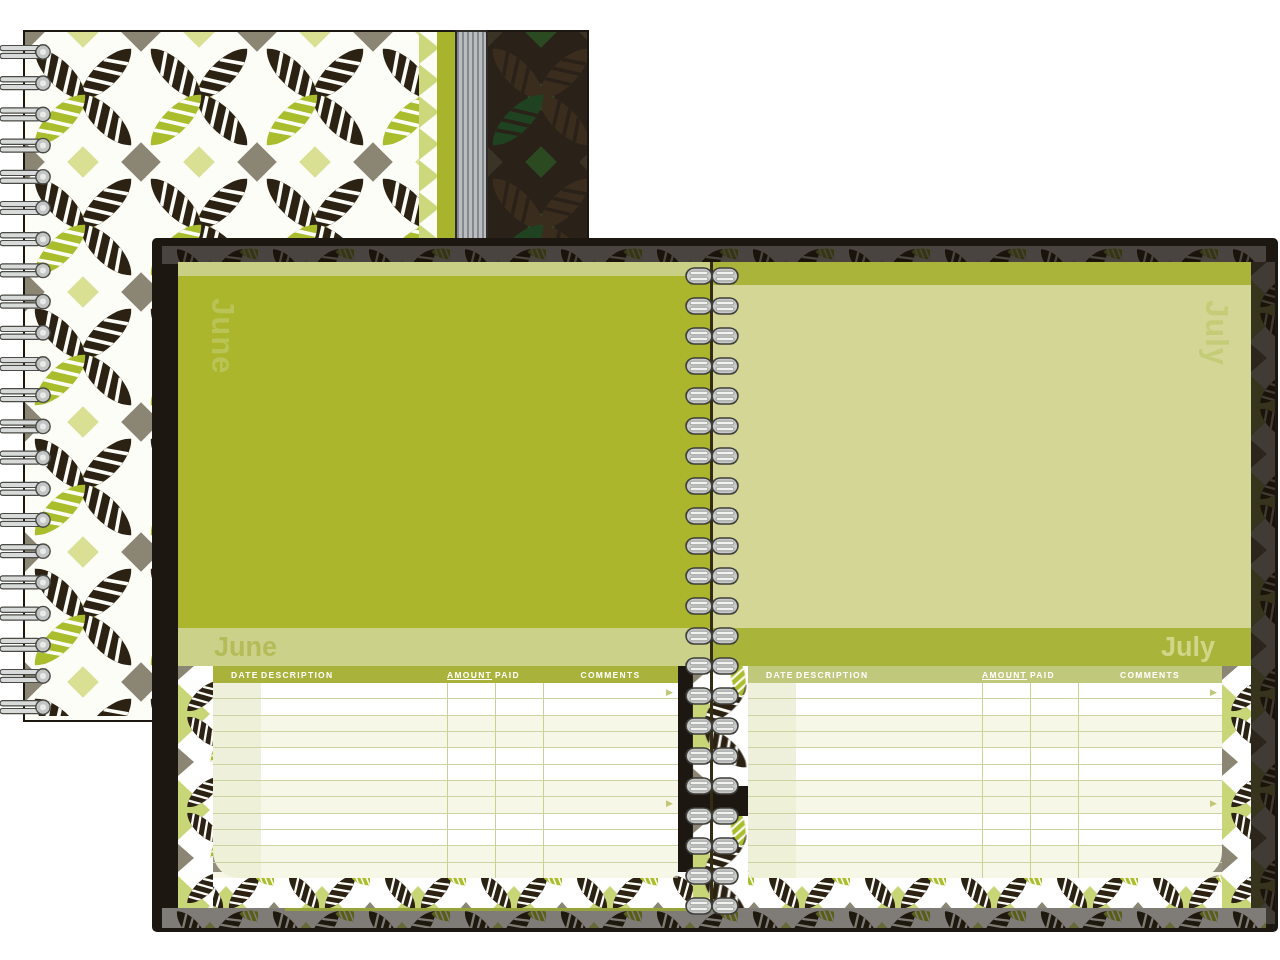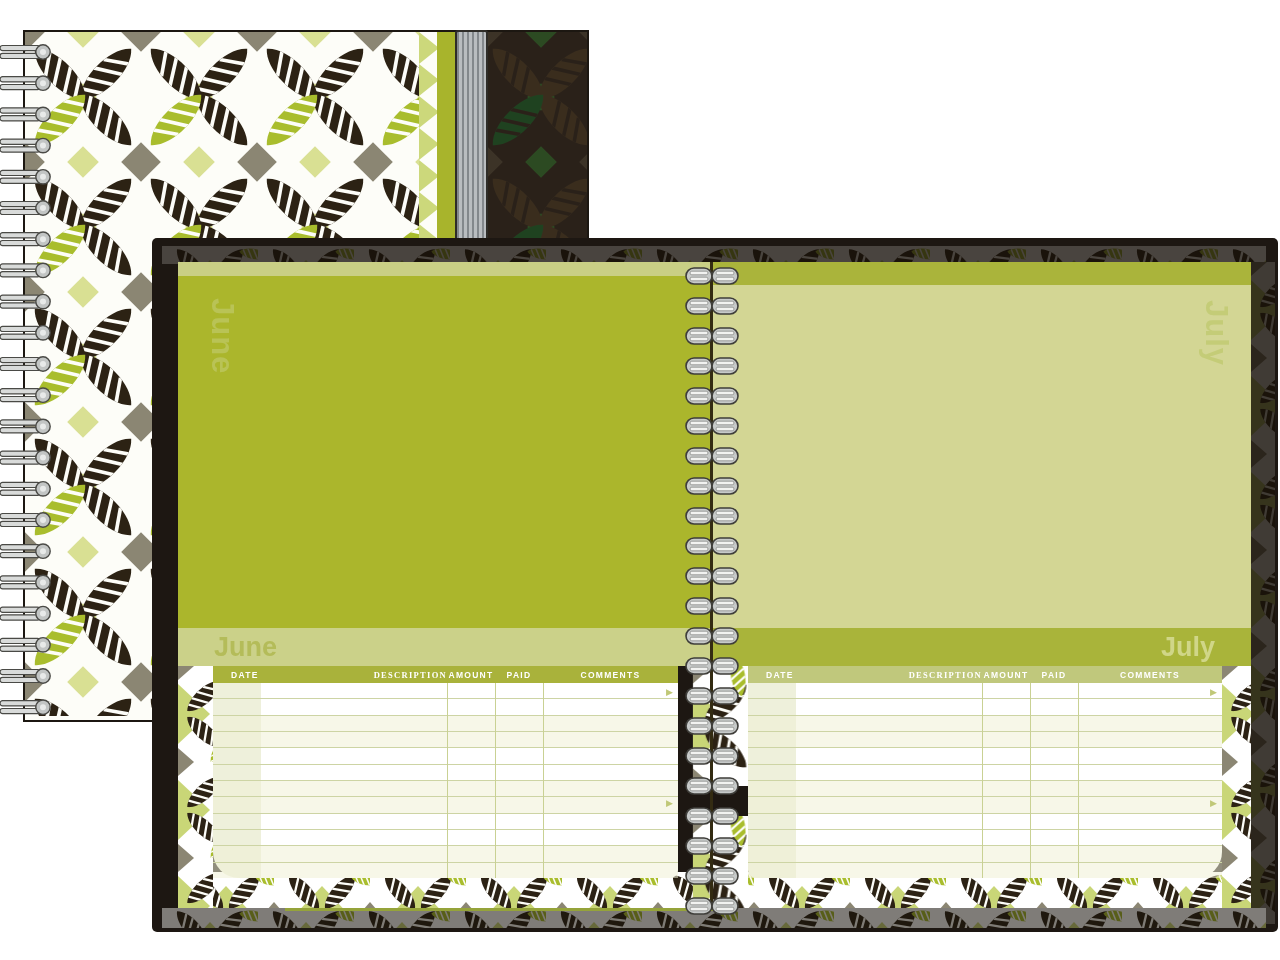--- a/index.html
+++ b/index.html
@@ -49,23 +49,23 @@
 
   
   .ptable{position:absolute;top:428px;height:212px;}
   #june-table{left:61px;width:465px;}
   #july-table{left:596px;width:474px;}
   .thead{position:relative;height:17px;display:flex;align-items:center;color:#ffffff;
          font-size:8.5px;font-weight:bold;letter-spacing:1.3px;}
   #june-table .thead{background:#a9b23b;}
   #july-table .thead{background:#c0c87c;}
   .c0{width:48px;padding-left:18px;box-sizing:border-box;}
-  .c1{flex:1;text-align:right;font-family:Liberation Serif, serif;}
-  .c2{width:48px;text-align:center;}
-  .c3{width:48px;text-align:center;}
+  .c1{flex:1;text-align:left;}
+  .c2{width:48px;text-decoration:underline;}
+  .c3{width:48px;text-align:left;}
   #june-table .c4{width:135px;text-align:center;}
   #july-table .c4{width:144px;text-align:center;}
   .tbody{position:relative;height:195px;display:flex;flex-direction:column;
          background:linear-gradient(90deg,#eef0db 0,#eef0db 48px,#ffffff 48px);}
   #june-table .tbody{border-radius:0 0 8px 26px;}
   #july-table .tbody{border-radius:0 0 26px 8px;}
   .trow{flex:1;border-top:1px solid #cdd4a4;}
   .trow:first-child{border-top:none;}
   .trow.tint{background:rgba(240,241,214,0.55);}
   .colline{position:absolute;top:17px;bottom:0;width:1px;background:#c9d193;}

